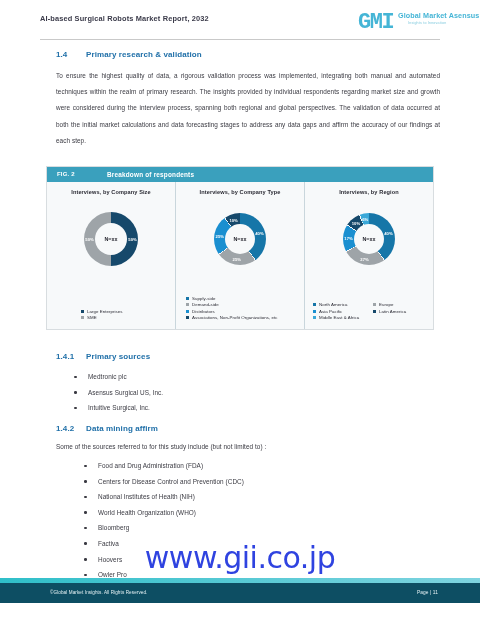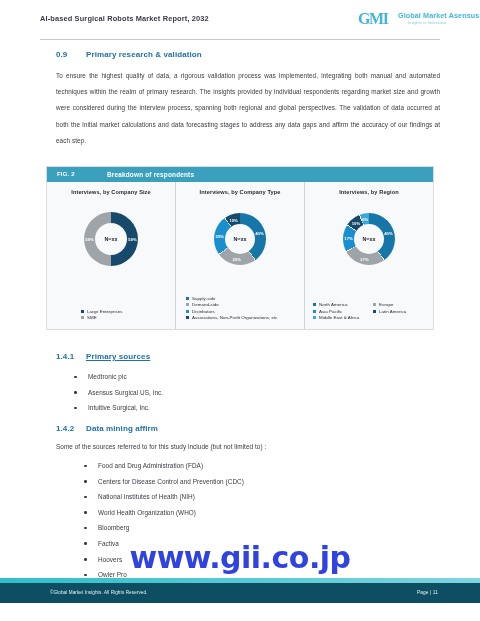--- a/index.html
+++ b/index.html
@@ -7,22 +7,22 @@
   .page{
     position:relative;width:480px;height:621px;background:#ffffff;overflow:hidden;
   }
   
   .hdr{position:absolute;left:0;top:0;width:436px;height:42px;}
   .hdr-title{
     position:absolute;left:40px;top:14px;font-size:7.4px;font-weight:bold;
     color:#3b3b4a;letter-spacing:.15px;white-space:nowrap;
   }
   .logo{position:absolute;left:358px;top:9px;width:92px;height:24px;}
-  .logo-mark{position:absolute;left:0;top:1px;font-size:16px;font-weight:bold;
-    color:#45b5d6;letter-spacing:-1.4px;font-family:Liberation Serif, serif;}
+  .logo-mark{position:absolute;left:0;top:1px;font-size:22px;font-weight:bold;
+    color:#45b5d6;letter-spacing:-1.4px;font-family:Liberation Mono, monospace;}
   .logo-name{position:absolute;left:40px;top:2px;font-size:7.2px;font-weight:bold;
     color:#45b5d6;white-space:nowrap;letter-spacing:.1px;}
   .logo-tag{position:absolute;left:50px;top:12px;font-size:3.6px;
     color:#7fc9dd;white-space:nowrap;letter-spacing:.2px;}
   .hdr-rule{position:absolute;left:40px;top:39px;width:400px;height:1px;background:#c9c9c9;}
   
   .h2{position:absolute;font-size:8px;font-weight:bold;color:#1f6fa8;letter-spacing:.1px;}
   .h2 .num{display:inline-block;width:30px;}
   .para{
     position:absolute;left:56px;width:384px;font-size:6.4px;color:#3a3a42;
@@ -62,21 +62,21 @@
   .legend{position:absolute;left:0;right:0;bottom:7px;}
   .legend.one-col{padding-left:34px;}
   .legend.two-col{display:flex;flex-wrap:wrap;padding-left:8px;}
   .lg-item{display:flex;align-items:center;margin-bottom:1.6px;font-size:4.4px;
     color:#2a2a33;white-space:nowrap;letter-spacing:.05px;}
   .legend.two-col .lg-item{width:50%;}
   .legend.one-col.c2{padding-left:10px;}
   .sw{width:3px;height:3px;margin-right:3px;flex:none;}
   
   .wm{position:absolute;left:0;top:540px;width:480px;text-align:center;
-    font-size:30px;font-weight:bold;color:#2f43e0;letter-spacing:-0.5px;
+    font-size:30px;font-weight:normal;color:#2f43e0;letter-spacing:-0.5px;
     font-family:"DejaVu Sans",sans-serif;}
   
   .ft-accent{position:absolute;left:0;top:578px;width:480px;height:5px;
     background:linear-gradient(90deg,#2fbfc9,#7fd4e0);}
   .ft{position:absolute;left:0;top:583px;width:480px;height:20px;background:#0d4e63;}
   .ft-left{position:absolute;left:50px;top:7px;font-size:4.6px;color:#e6f2f5;letter-spacing:.1px;}
   .ft-right{position:absolute;right:42px;top:7px;font-size:4.8px;color:#e6f2f5;letter-spacing:.1px;}
 </style>
 </head>
 <body>
@@ -87,21 +87,21 @@
     <div class="hdr-title">AI-based Surgical Robots Market Report, 2032</div>
     <div class="logo">
       <div class="logo-mark">GMI</div>
       <div class="logo-name">Global Market Asensus</div>
       <div class="logo-tag">Insights to Innovation</div>
     </div>
     <div class="hdr-rule"></div>
   </div>
 
   <div class="h2" style="left:56px;top:50px;">
-    <span class="num">0.9</span><span>Primary research &amp; validation</span>
+    <span class="num">1.4</span><span>Primary research &amp; validation</span>
   </div>
 
   <div class="para" style="top:68px;">To ensure the highest quality of data, a rigorous validation process was implemented, integrating both manual and automated techniques within the realm of primary research. The insights provided by individual respondents regarding market size and growth were considered during the interview process, spanning both regional and global perspectives. The validation of data occurred at both the initial market calculations and data forecasting stages to address any data gaps and affirm the accuracy of our findings at each step.</div>
 
   <div class="fig">
     <div class="fig-bar">
       <div class="lbl">FIG. 2</div>
       <div class="cap">Breakdown of respondents</div>
     </div>
 
@@ -197,21 +197,21 @@
             <div class="lg-item">
               <span class="sw" style="background: rgb(58, 168, 216);"></span>
               <span>Middle East &amp; Africa</span>
             </div>
           </div>
       </div>
 
     </div>
   </div>
 
-  <div class="h2" style="left:56px;top:352px;text-decoration:underline;">
+  <div class="h2" style="left:56px;top:352px;">
     <span class="num">1.4.1</span><span>Primary sources</span>
   </div>
   <ul class="bl" style="left:66px;top:369px;width:360px;" id="list-primary">
       <li>Medtronic plc</li>
       <li>Asensus Surgical US, Inc.</li>
       <li>Intuitive Surgical, Inc.</li>
     </ul>
 
   <div class="h2" style="left:56px;top:424px;">
     <span class="num">1.4.2</span><span>Data mining affirm</span>

